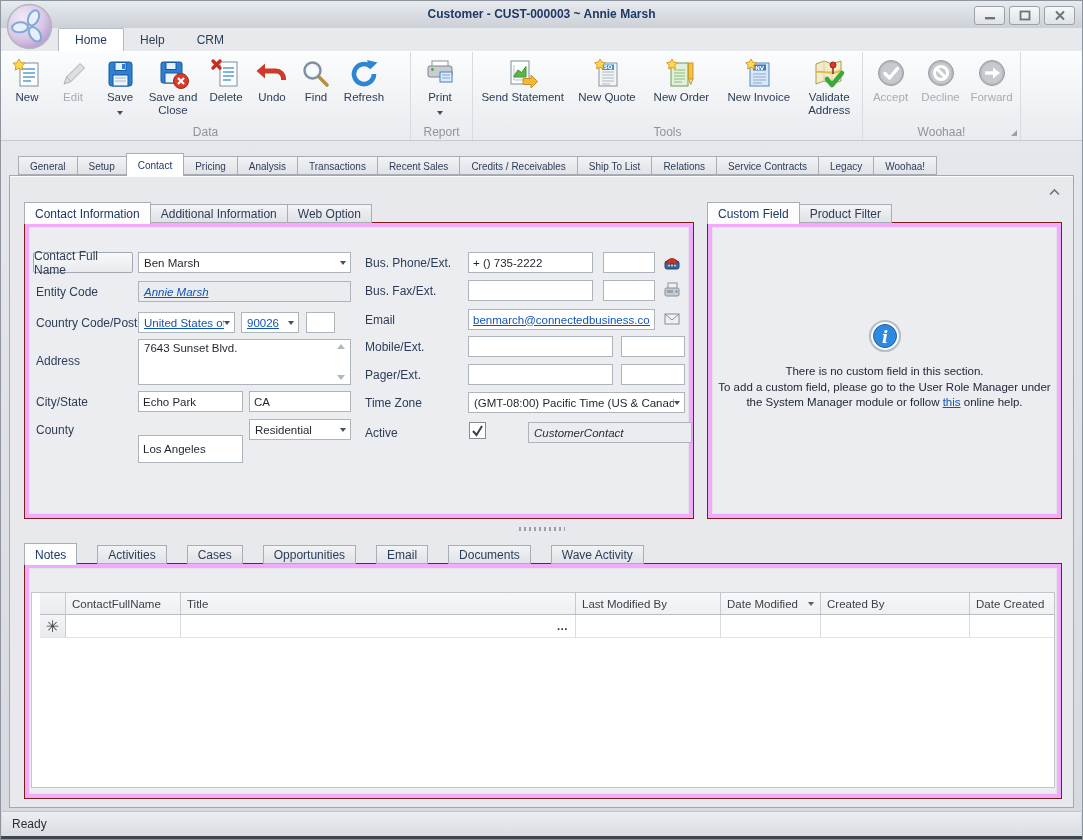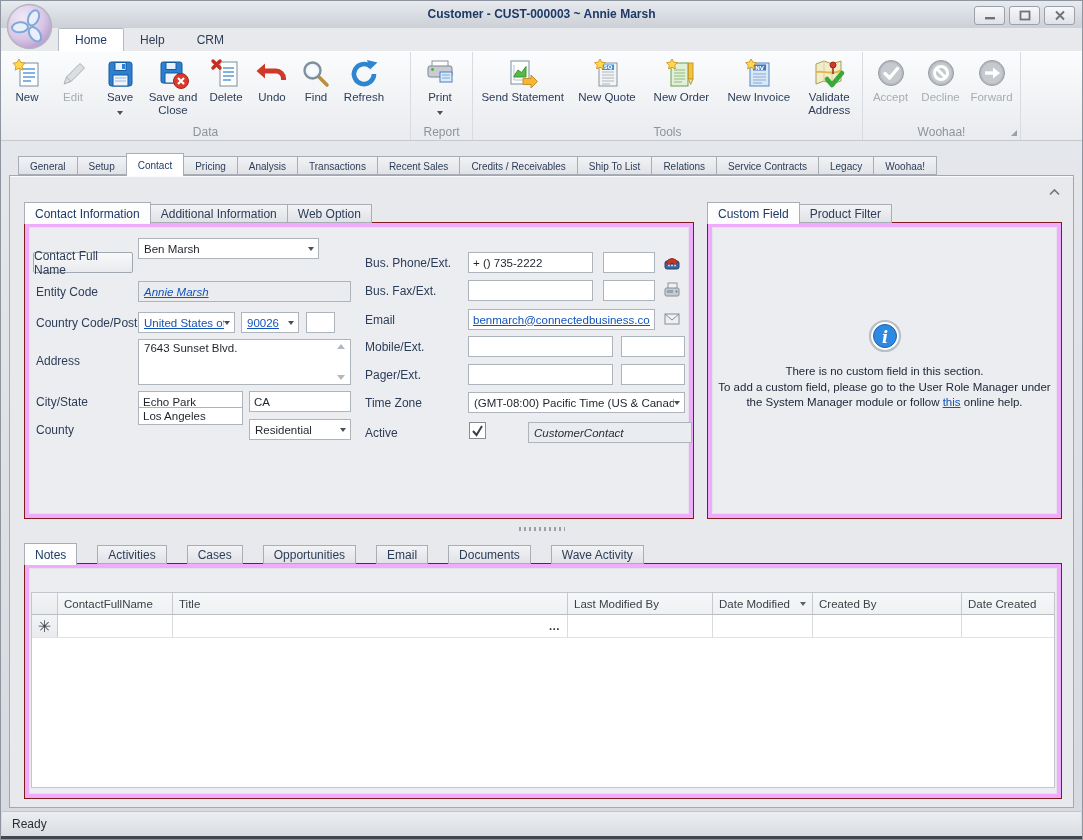--- a/index.html
+++ b/index.html
@@ -87,21 +87,21 @@
   
   .msg{position:absolute;left:0;right:0;top:96px;text-align:center;z-index:2;}
   .msg-text{width:335px;margin:7px auto 0;font-size:11.5px;color:#20293a;line-height:1.35;}
   
   .splitter{position:absolute;left:0;top:347px;width:100%;height:10px;}
   .grip{position:absolute;left:50%;top:4px;width:46px;height:4px;margin-left:-23px;
         background:repeating-linear-gradient(90deg,#9aa0a8 0 2px,transparent 2px 5px);}
   
   .grid{position:absolute;left:6px;top:28px;right:6px;bottom:10px;background:#fff;
         border:1px solid #c2c6cc;z-index:2;}
-  .grow{display:flex;}
+  .grow{display:flex;margin-left:8px;}
   .ghead{height:21px;background:linear-gradient(#f6f7f8,#eef0f2);border-bottom:1px solid #b9bec5;}
   .gcell{box-sizing:border-box;border-right:1px solid #d8dbdf;padding:0 6px;font-size:11.5px;
          overflow:hidden;white-space:nowrap;display:flex;align-items:center;flex:0 0 auto;}
   .ghead .gcell{border-right:1px solid #c6cad0;color:#3a4149;}
   .gnew{height:22px;border-bottom:1px solid #dfe2e6;}
   .rowsel{width:26px;background:linear-gradient(#f3f4f6,#e9ebee);border-right:1px solid #c6cad0;
           display:flex;align-items:center;justify-content:center;color:#3a4149;flex:0 0 auto;box-sizing:border-box;}
   .ellip{margin-left:auto;font-weight:700;color:#2a2f36;letter-spacing:1px;}
   
   .statusbar{position:absolute;left:1px;right:1px;bottom:3px;height:25px;
@@ -417,21 +417,21 @@
     <div class="subtabs" style="left:14px;top:25px;">
       <div class="stab active">Contact Information</div>
       <div class="stab">Additional Information</div>
       <div class="stab">Web Option</div>
     </div>
 
     <div class="groupbox" style="left:14px;top:46px;width:670px;height:297px;">
       <div class="inner"></div>
 
       <div class="btn-label" style="left:8px;top:29px;width:100px;height:21px;">Contact Full Name</div>
-      <div class="field combo" style="left:113px;top:15px;width:181px;height:21px;">
+      <div class="field combo" style="left:113px;top:29px;width:213px;height:21px;">
         <span class="ctext">Ben Marsh</span>
         <span class="arr"></span>
       </div>
 
       <div class="flabel" style="left:11px;top:62px;">Entity Code</div>
       <div class="field readonly" style="left:113px;top:58px;width:213px;height:21px;">
         <a class="linktext it">Annie Marsh</a>
       </div>
 
       <div class="flabel" style="left:11px;top:93px;">Country Code/Postal</div>
@@ -448,21 +448,21 @@
       <div class="flabel" style="left:11px;top:131px;">Address</div>
       <textarea class="field" style="left: 113px; top: 116px; width: 213px; height: 46px;" readonly="">7643 Sunset Blvd.</textarea>
       <span class="sarr up" style="left:312px;top:121px;"></span>
       <span class="sarr dn" style="left:312px;top:152px;"></span>
 
       <div class="flabel" style="left:11px;top:172px;">City/State</div>
       <input class="field" style="left: 113px; top: 168px; width: 105px; height: 21px;" readonly="" value="Echo Park">
       <input class="field" style="left: 224px; top: 168px; width: 102px; height: 21px;" readonly="" value="CA">
 
       <div class="flabel" style="left:11px;top:200px;">County</div>
-      <input class="field" style="left: 113px; top: 184px; width: 105px; height: 18px;" readonly="" value="Los Angeles">
+      <input class="field" style="left: 113px; top: 212px; width: 105px; height: 28px;" readonly="" value="Los Angeles">
       <div class="field combo" style="left:224px;top:196px;width:102px;height:21px;">
         <span class="ctext">Residential</span>
         <span class="arr"></span>
       </div>
 
       <div class="flabel" style="left:340px;top:33px;">Bus. Phone/Ext.</div>
       <input class="field" style="left: 443px; top: 29px; width: 125px; height: 21px;" readonly="" value="+ () 735-2222">
       <input class="field" style="left: 578px; top: 29px; width: 52px; height: 21px;" readonly="">
       <span class="ficon" style="left:638px;top:30px;">
         <svg class="i16" viewBox="0 0 18 18">

